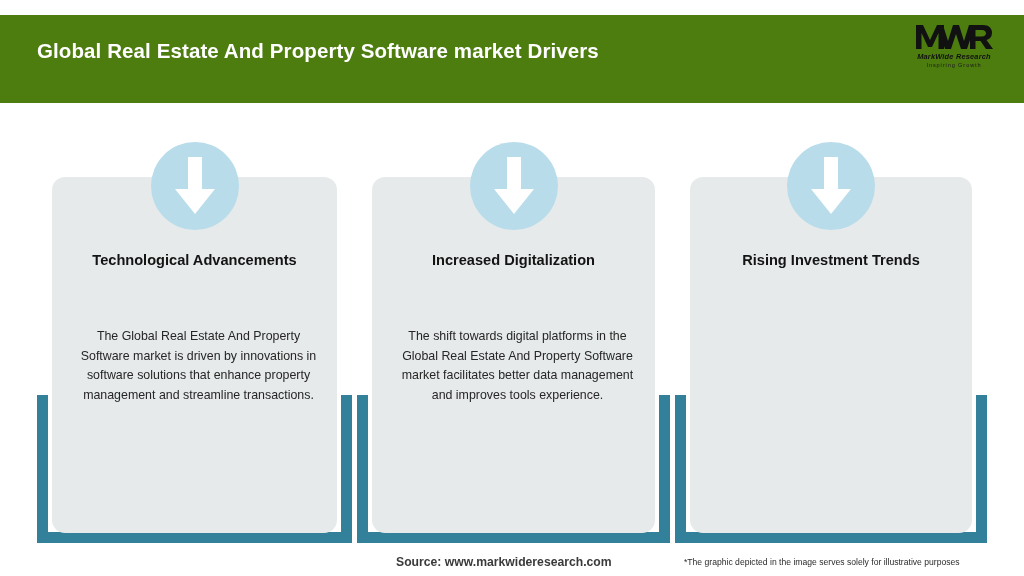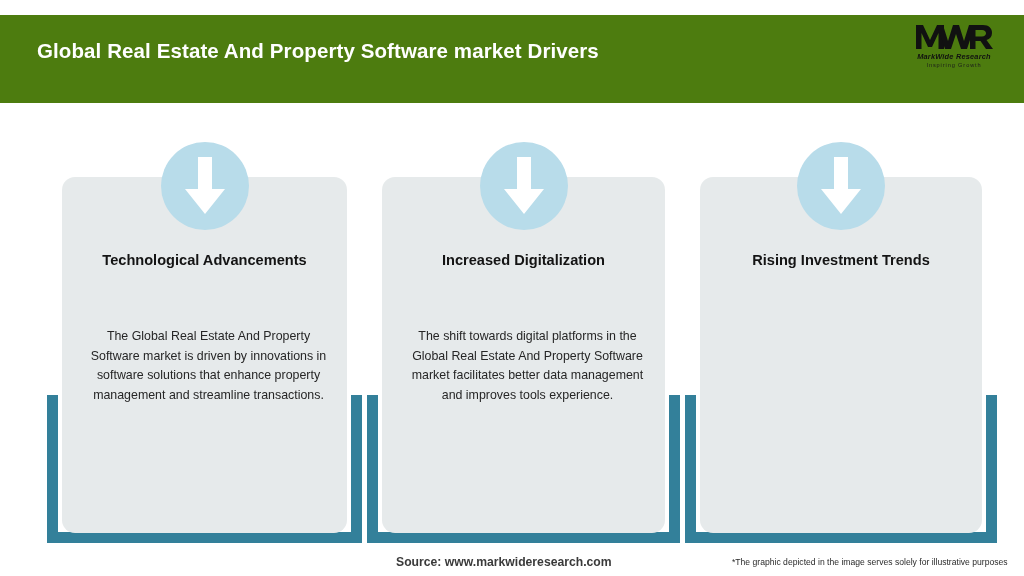--- a/index.html
+++ b/index.html
@@ -61,21 +61,21 @@
     font-size: 5.6px;
     color: #1b1b1b;
     letter-spacing: 0.9px;
     margin-top: 1px;
     white-space: nowrap;
   }
 
   
   .stage {
     position: absolute;
-    left: 10px; top: 100px;
+    left: 0; top: 100px;
     width: 820px;
     height: 476px;
   }
   .driver {
     position: absolute;
     top: 0;
     height: 476px;
   }
   
   .bracket {
@@ -144,21 +144,21 @@
     position: absolute;
     left: 396px;
     top: 555px;
     font-size: 12.2px;
     font-weight: bold;
     color: #3a3a3a;
     white-space: nowrap;
   }
   .disclaimer {
     position: absolute;
-    left: 732px;
+    left: 684px;
     top: 557px;
     font-size: 8.6px;
     color: #2a2a2a;
     white-space: nowrap;
   }
 </style>
 </head>
 <body>
 
 <div class="header-bar">

